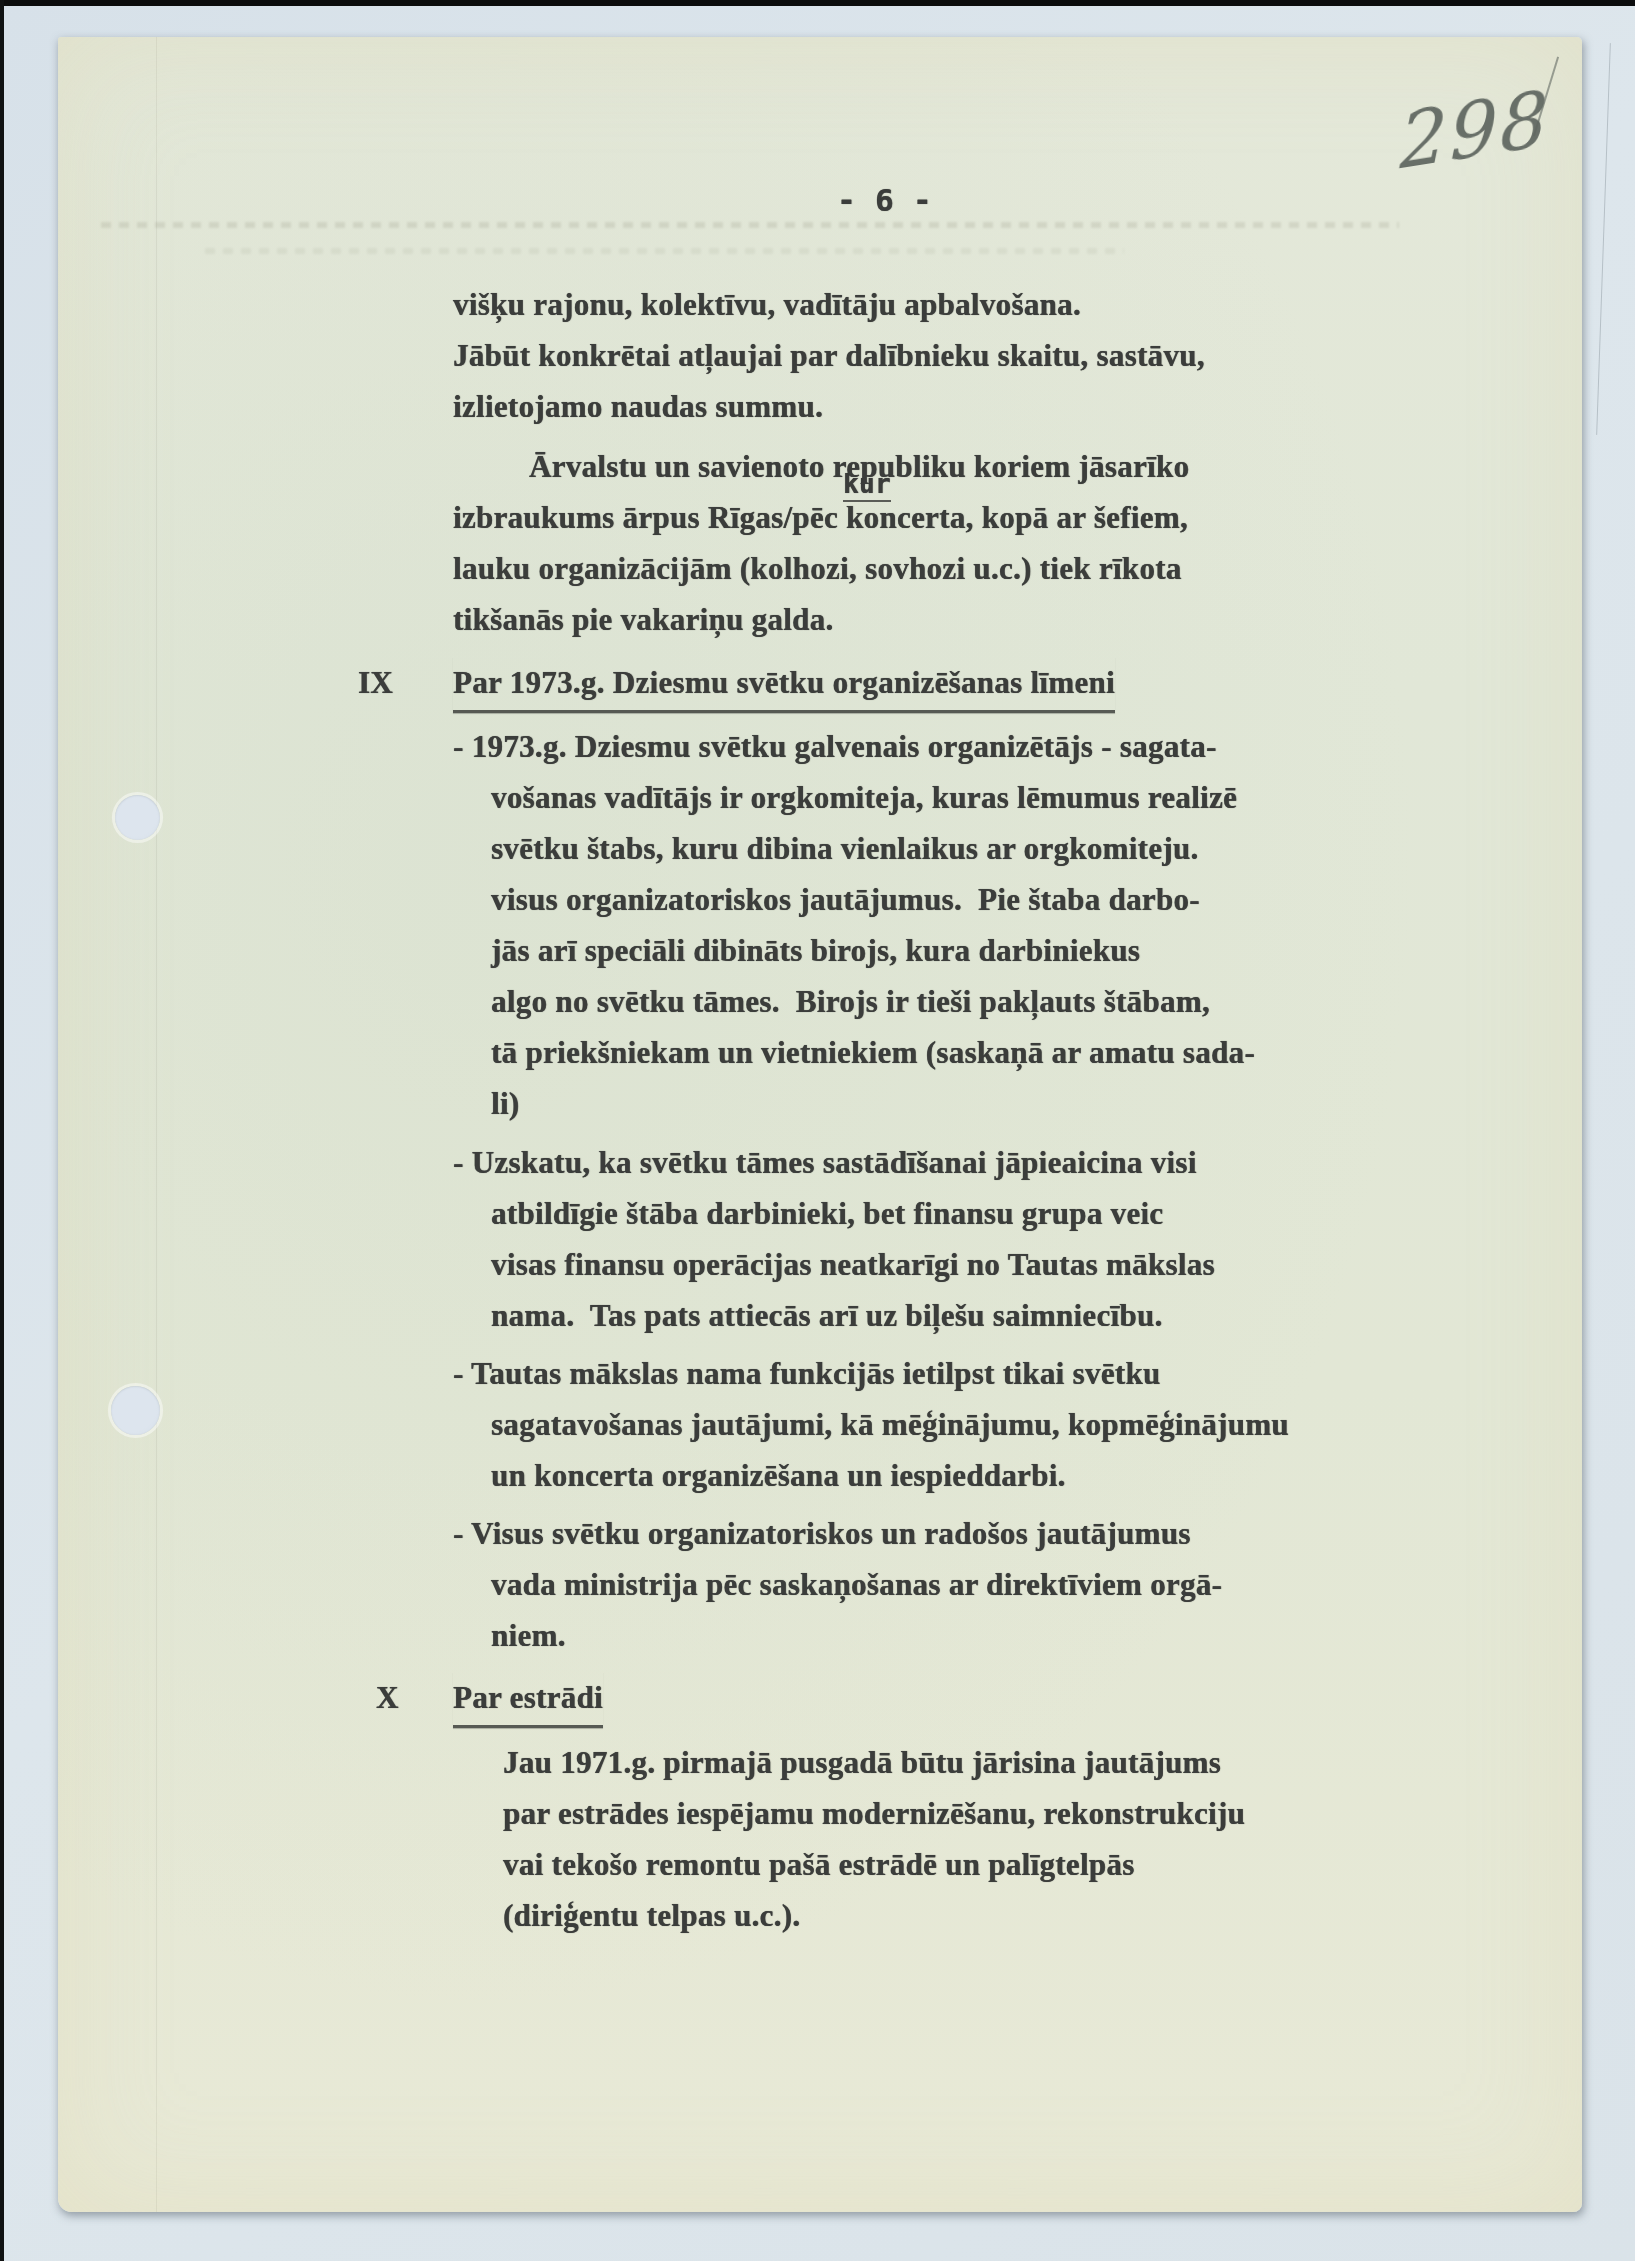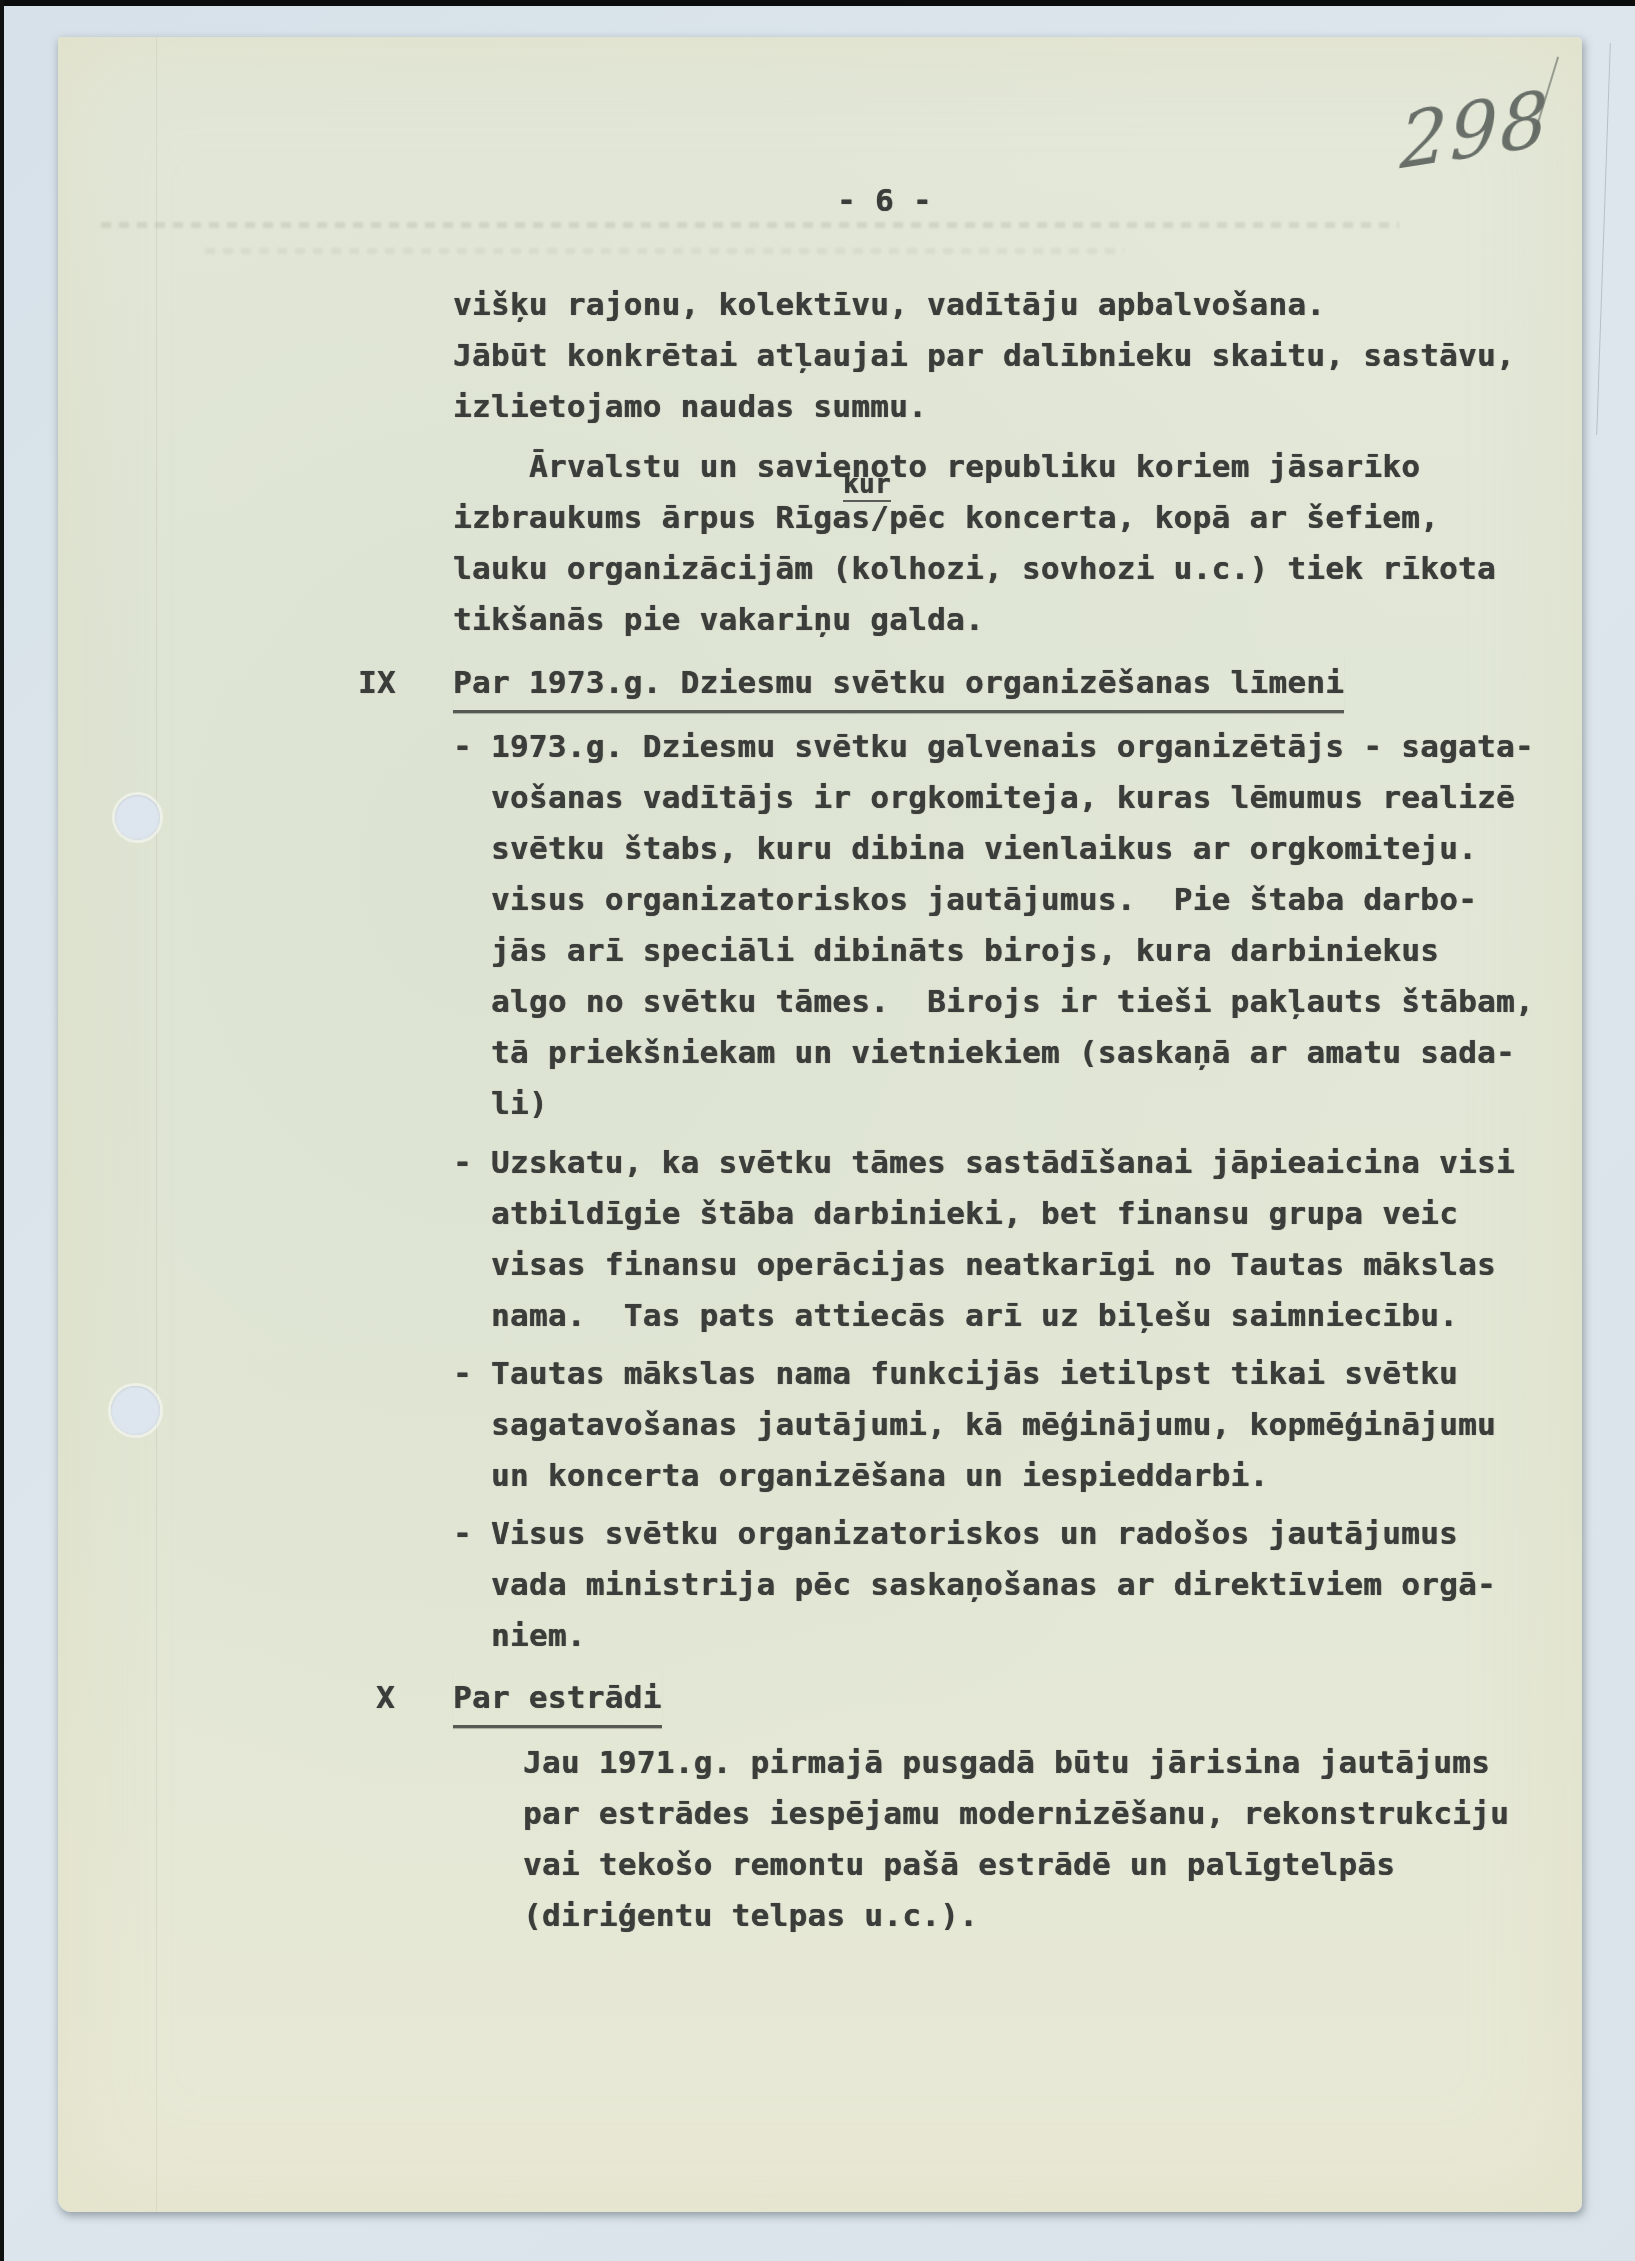--- a/index.html
+++ b/index.html
@@ -44,31 +44,31 @@
     transform:rotate(-9deg) skewX(-10deg);letter-spacing:2.4px;
     filter:blur(0.2px);
   }
 
   .ink{color:#3b3d3b;font-weight:bold;
     text-shadow:0.4px 0.4px 0.8px rgba(40,42,40,.75), -0.3px 0 0.6px rgba(40,42,40,.32);}
   .page-num{position:absolute;left:698px;top:145px;width:257px;
     text-align:center;font-size:31px;letter-spacing:0.3px;}
 
   .text-col{position:absolute;left:395px;top:242px;width:1151px;
-    font-size:31px;letter-spacing:0.3px;line-height:51px;}
+    font-size:31px;letter-spacing:0.3px;line-height:51px;font-family:Liberation Serif, serif;}
   .tline{white-space:pre;}
   .para-2 .tline:first-child{text-indent:76px;}
   .para-2{margin-top:8.6px;}
   .bullet{margin-left:38px;}
   .bullet .tline:first-child{margin-left:-38px;}
   .bullet-1{margin-top:8.6px;}
   .bullet-2,.bullet-3,.bullet-4{margin-top:7.3px;}
   .heading-row{position:relative;margin-top:12.2px;}
   .heading-row.hx{margin-top:11px;}
-  .para-3{margin-top:8.6px;margin-left:70px;}
+  .para-3{margin-top:8.6px;margin-left:50px;}
   .numeral{position:absolute;text-align:center;}
   .numeral-ix{left:-95px;}
   .numeral-x{left:-77px;}
   .underlined{display:inline-block;padding-bottom:2px;
     border-bottom:3.7px solid rgba(56,58,55,.82);
     box-shadow:0 1.2px 0.6px rgba(56,58,55,.30);}
   .insert-word{position:absolute;left:785px;top:432px;font-size:26px;
     letter-spacing:0.3px;border-bottom:2.4px solid rgba(56,58,55,.8);padding-bottom:0.6px;}
 </style>
 </head>

